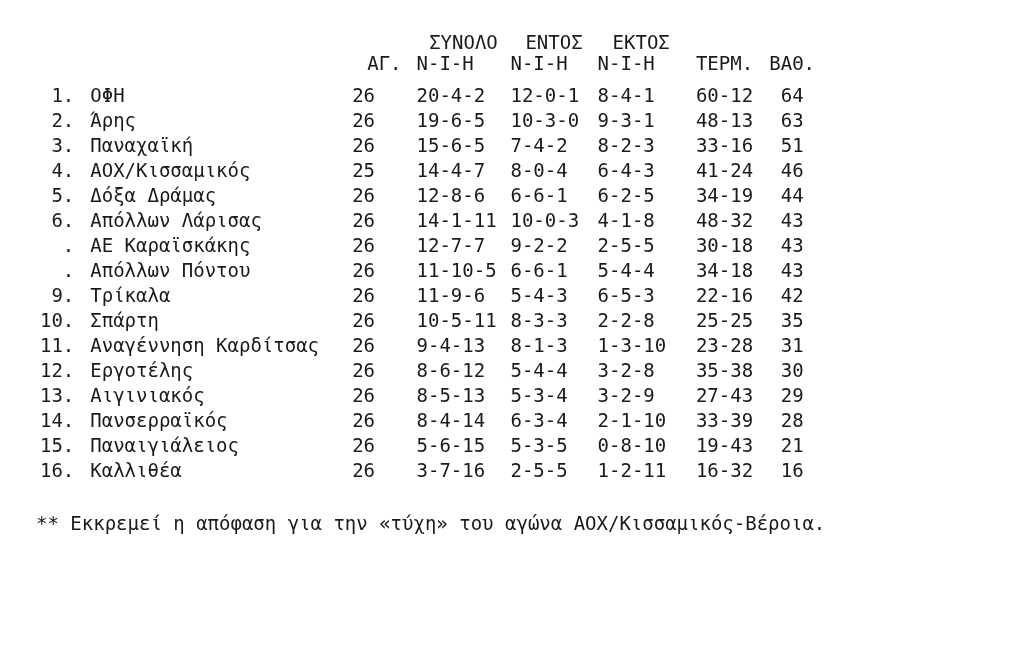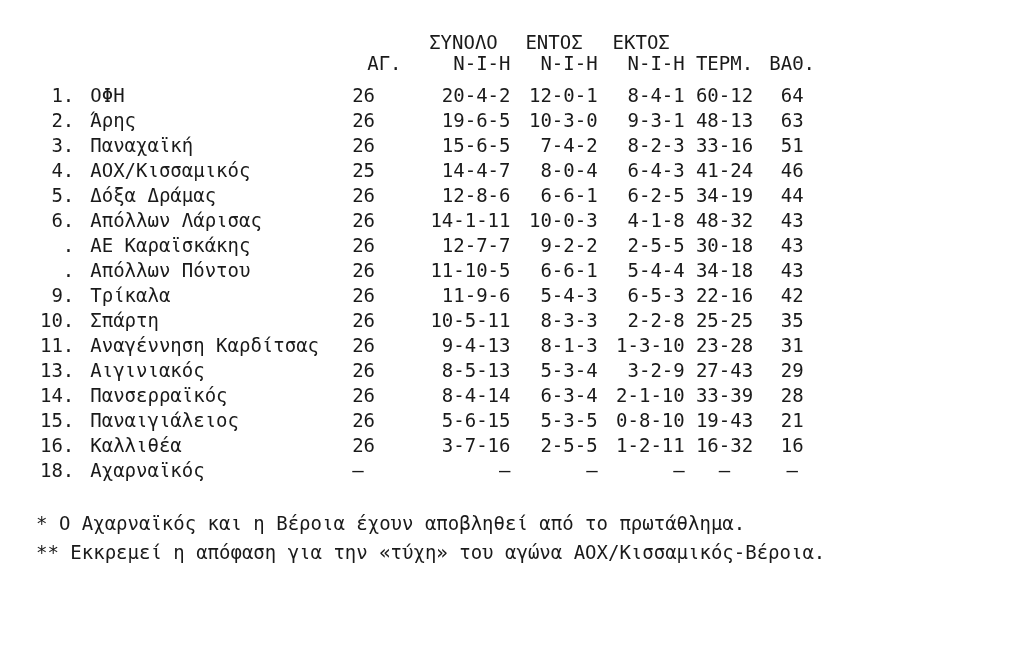--- a/index.html
+++ b/index.html
@@ -43,21 +43,21 @@
   .c-team {
     width: 310px;
     text-align: left;
     padding-left: 10px !important;
   }
   .c-num {
     width: 108px;
   }
   .c-rec {
     width: 114px;
-    text-align: right;
+    text-align: left;
   }
   .c-goals {
     width: 112px;
     text-align: center;
   }
   .c-pts {
     width: 70px;
     text-align: center;
   }
   .grouphead td, .grouphead th {
@@ -213,20 +213,30 @@
         <td class="c-rank">11.</td>
         <td class="c-team">Αναγέννηση Καρδίτσας</td>
         <td class="c-num">26</td>
         <td class="c-rec">9-4-13</td>
         <td class="c-rec">8-1-3</td>
         <td class="c-rec">1-3-10</td>
         <td class="c-goals">23-28</td>
         <td class="c-pts">31</td>
       </tr>
       <tr>
+        <td class="c-rank">12.</td>
+        <td class="c-team">Εργοτέλης</td>
+        <td class="c-num">26</td>
+        <td class="c-rec">8-6-12</td>
+        <td class="c-rec">5-4-4</td>
+        <td class="c-rec">3-2-8</td>
+        <td class="c-goals">35-38</td>
+        <td class="c-pts">30</td>
+      </tr>
+      <tr>
         <td class="c-rank">13.</td>
         <td class="c-team">Αιγινιακός</td>
         <td class="c-num">26</td>
         <td class="c-rec">8-5-13</td>
         <td class="c-rec">5-3-4</td>
         <td class="c-rec">3-2-9</td>
         <td class="c-goals">27-43</td>
         <td class="c-pts">29</td>
       </tr>
       <tr>
@@ -252,31 +262,20 @@
       <tr>
         <td class="c-rank">16.</td>
         <td class="c-team">Καλλιθέα</td>
         <td class="c-num">26</td>
         <td class="c-rec">3-7-16</td>
         <td class="c-rec">2-5-5</td>
         <td class="c-rec">1-2-11</td>
         <td class="c-goals">16-32</td>
         <td class="c-pts">16</td>
       </tr>
-      <tr>
-        <td class="c-rank">18.</td>
-        <td class="c-team">Αχαρναϊκός</td>
-        <td class="c-num">–</td>
-        <td class="c-rec">–</td>
-        <td class="c-rec">–</td>
-        <td class="c-rec">–</td>
-        <td class="c-goals">–</td>
-        <td class="c-pts">–</td>
-      </tr>
     </tbody>
   </table>
 
   <div class="notes">
-    <div>* Ο Αχαρναϊκός και η Βέροια έχουν αποβληθεί από το πρωτάθλημα.</div>
     <div>** Εκκρεμεί η απόφαση για την «τύχη» του αγώνα ΑΟΧ/Κισσαμικός-Βέροια.</div>
   </div>
 
 </div>
 
 </body></html>

